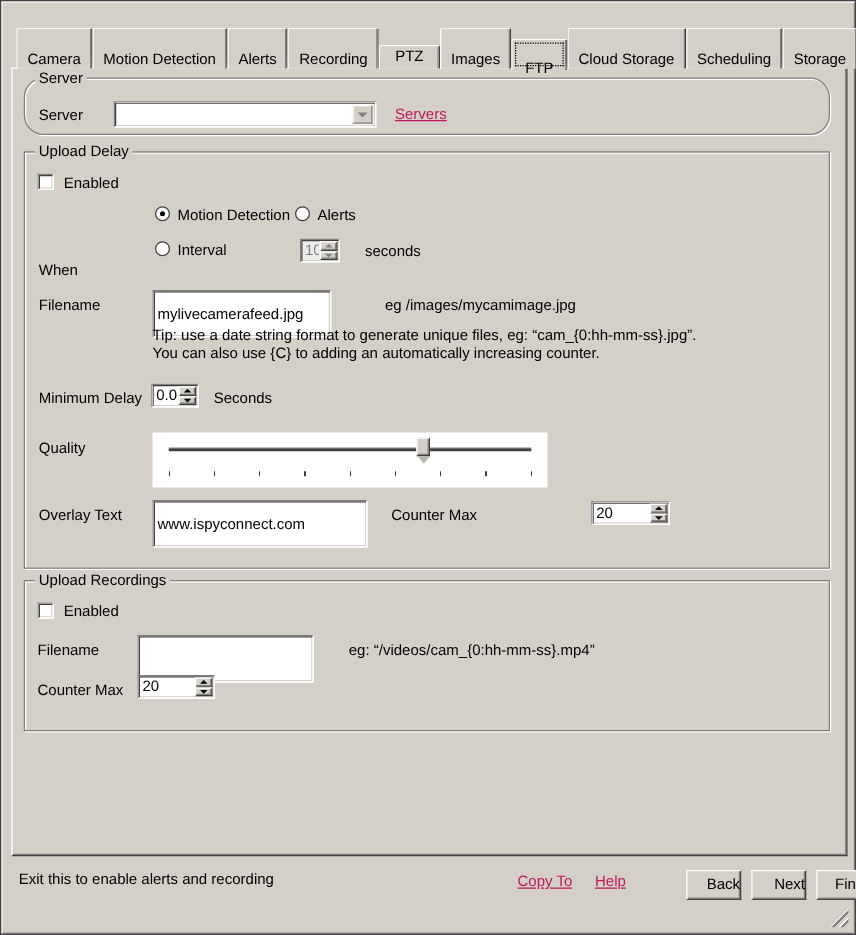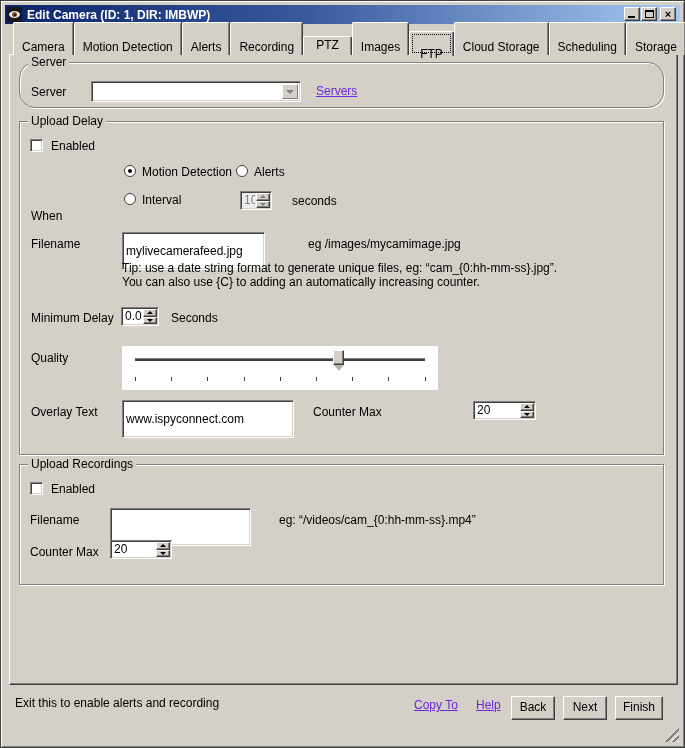--- a/index.html
+++ b/index.html
@@ -59,21 +59,21 @@
 
   
   .groupbox {
     position:absolute; border:1px solid #808080;
     box-shadow: 1px 1px 0 #ffffff, inset 1px 1px 0 #ffffff;
   }
   .group-legend { position:absolute; top:-8px; left:8px; background:#d4d0c8; padding:0 3px; line-height:14px; }
 
   .lbl { position:absolute; line-height:14px; white-space:nowrap; }
   .hint { color:#000; }
-  .link { color:#6d28d9; text-decoration:underline; cursor:pointer; white-space:nowrap; position:absolute; line-height:14px; }
+  .link { color:#be185d; text-decoration:underline; cursor:pointer; white-space:nowrap; position:absolute; line-height:14px; }
 
   
   .sunken {
     background:#fff; border:1px solid; border-color:#808080 #ffffff #ffffff #808080;
     box-shadow: inset 1px 1px 0 #404040, inset -1px -1px 0 #d4d0c8;
   }
   input.textfield {
     position:absolute; font-family:"Liberation Sans",sans-serif; font-size:12px;
     padding:18px 3px; outline:none;
   }
@@ -120,52 +120,35 @@
     width:11px; height:15px; background:#d4d0c8;
     border:1px solid; border-color:#ffffff #404040 #404040 #ffffff; box-shadow: inset -1px -1px 0 #808080;
   }
   .thumb-point { width:0; height:0; margin:0 auto; border-left:5.5px solid transparent; border-right:5.5px solid transparent; border-top:6px solid #b8b4ac; }
   .slider-ticks { position:absolute; left:13px; top:31px; width:291px; height:4px;
     background:repeating-linear-gradient(90deg,#404040 0 1px,transparent 1px 36.2px); }
 
   
   .pushbtn {
     position:absolute; background:#d4d0c8; border:1px solid; border-color:#ffffff #404040 #404040 #ffffff;
-    box-shadow: inset -1px -1px 0 #808080; text-align:center; line-height:21px; font-size:12px; cursor:default;
+    box-shadow: inset -1px -1px 0 #808080; text-align:right; line-height:21px; font-size:12px; cursor:default;margin-left:38px;
   }
 
   
   .resize-grip {
     position:absolute; right:5px; bottom:5px; width:15px; height:15px;
     background:repeating-linear-gradient(135deg,#ffffff 0 1px,#808080 1px 3px,transparent 3px 5px);
     clip-path:polygon(100% 0,100% 100%,0 100%);
   }
 </style>
 </head>
 <body>
 
 <div class="window">
 
-  <div class="titlebar">
-    <div class="app-icon">
-      <div class="eye-white"></div>
-        <div class="eye-iris"></div>
-        <div class="eye-pupil"></div>
-    </div>
-    <div class="title-text">Edit Camera (ID: 1, DIR: IMBWP)</div>
-    <div class="cap-btn btn-min">
-        <span class="glyph-min"></span>
-      </div>
-    <div class="cap-btn btn-max">
-        <span class="glyph-max"></span>
-      </div>
-    <div class="cap-btn btn-close">
-        <span class="glyph-close">×</span>
-      </div>
-  </div>
 
   <div class="tabstrip">
     <div class="tab">Camera</div>
     <div class="tab">Motion Detection</div>
     <div class="tab">Alerts</div>
     <div class="tab">Recording</div>
     <div class="tab" style="padding:0 12px;">PTZ</div>
     <div class="tab">Images</div>
     <div class="tab active">FTP</div>
     <div class="tab">Cloud Storage</div>

